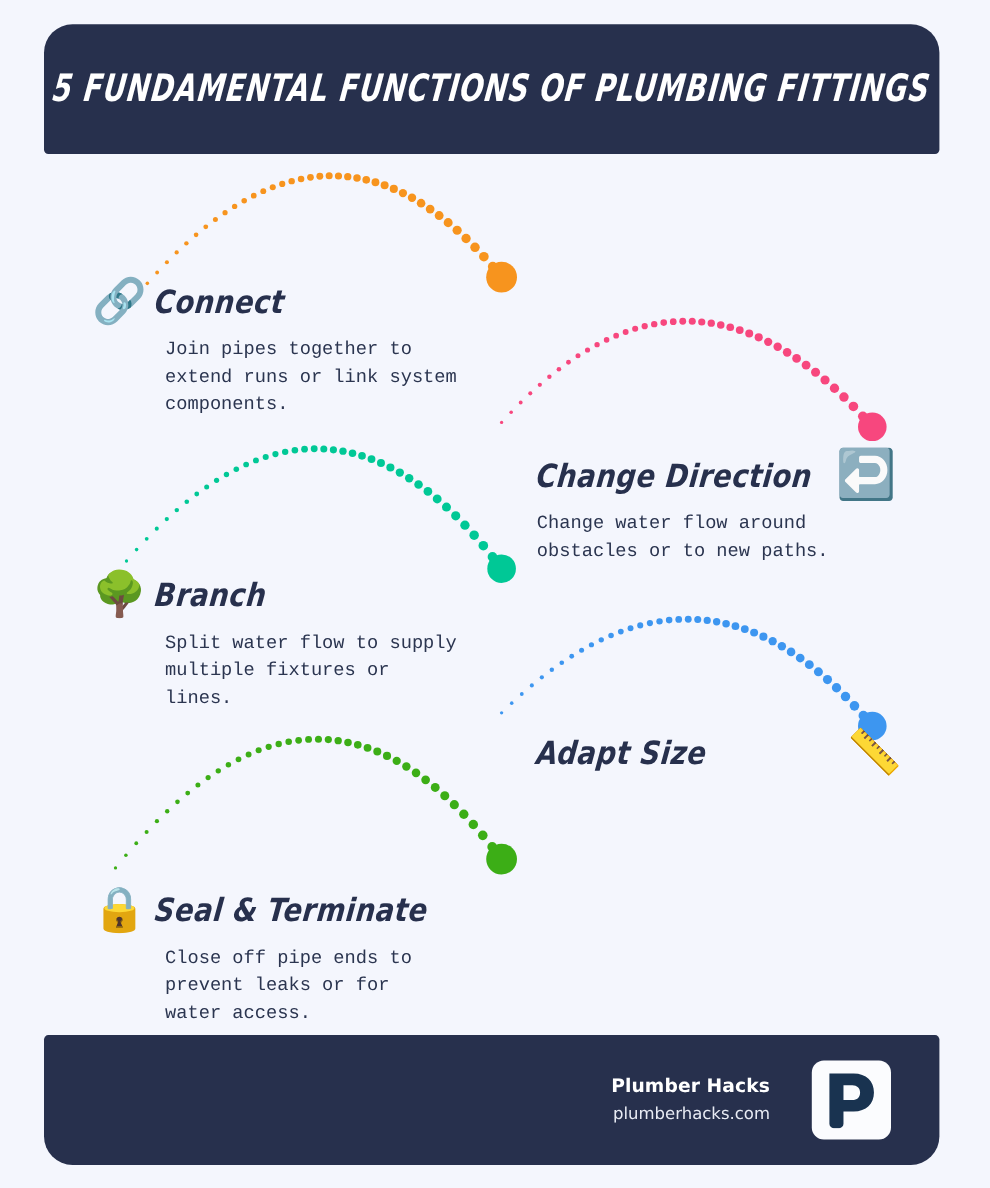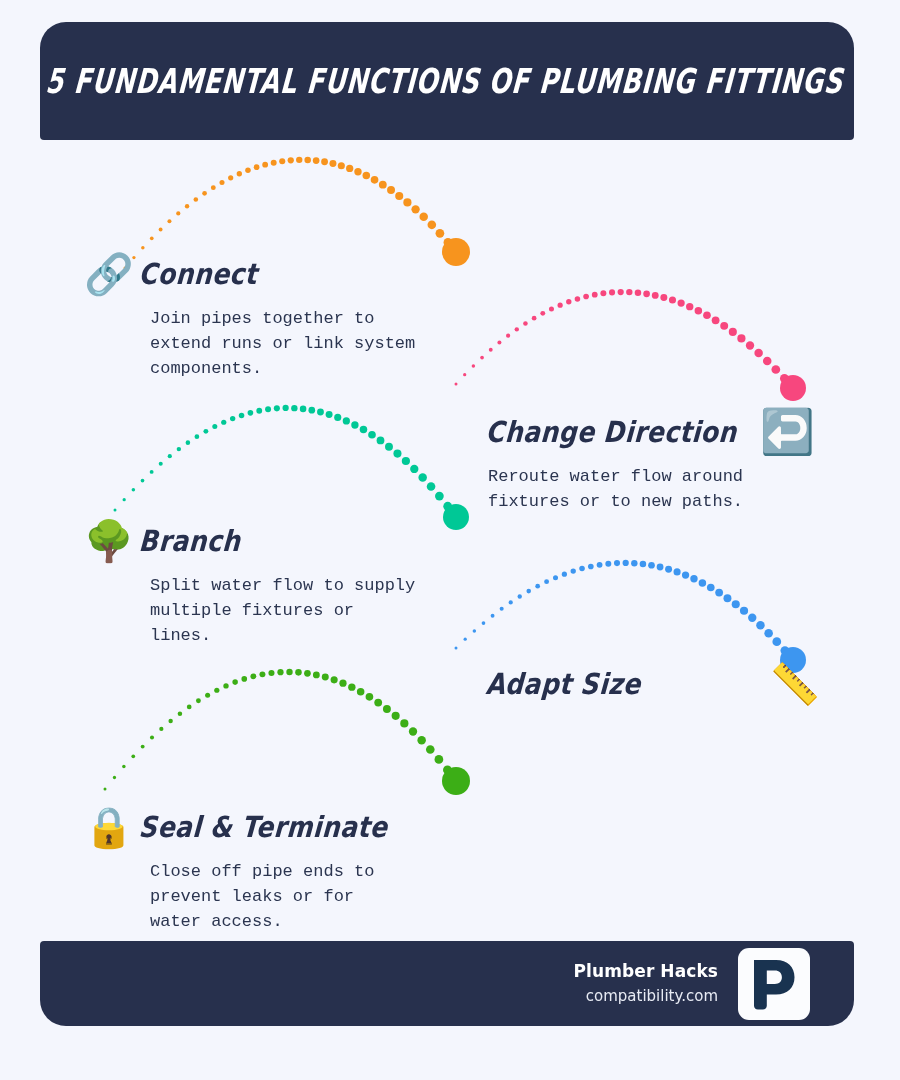--- a/index.html
+++ b/index.html
@@ -120,27 +120,28 @@
     margin-left:128px;
     font-size:40px;
     transform:rotate(0deg);
   }
   #item-1 .item-desc, #item-3 .item-desc { margin-left:2px; }
 
   
   .footer-bar {
     position:absolute;
     left:40px; top:941px;
-    width:814px; height:85px;
+    width:814px; height:118px;
     background:#27304d;
     border-radius:4px 4px 26px 26px;
     display:flex;
     align-items:center;
     justify-content:flex-end;
     padding-right:44px;
+    gap:18px;
   }
   .footer-text {
     text-align:right;
     margin-right:20px;
   }
   .footer-brand {
     color:#ffffff;
     font-family:"DejaVu Sans", sans-serif;
     font-size:17px;
     font-weight:700;
@@ -398,21 +399,21 @@
       <span class="item-title">Connect</span>
     </div>
     <div class="item-desc">Join pipes together to extend runs or link system components.</div>
   </div>
 
   <div class="item" id="item-1">
     <div class="item-head">
       <span class="item-title">Change Direction</span>
       <span class="item-icon">↩️</span>
     </div>
-    <div class="item-desc">Reroute water flow around fixtures or to new paths.</div>
+    <div class="item-desc">Change water flow around obstacles or to new paths.</div>
   </div>
 
   <div class="item" id="item-2">
     <div class="item-head">
       <span class="item-icon">🌳</span>
       <span class="item-title">Branch</span>
     </div>
     <div class="item-desc">Split water flow to supply multiple fixtures or lines.</div>
   </div>
 
@@ -427,21 +428,21 @@
     <div class="item-head">
       <span class="item-icon">🔒</span>
       <span class="item-title">Seal &amp; Terminate</span>
     </div>
     <div class="item-desc">Close off pipe ends to prevent leaks or for water access.</div>
   </div>
 
   <div class="footer-bar">
     <div class="footer-text">
       <div class="footer-brand">Plumber Hacks</div>
-      <div class="footer-url">compatibility.com</div>
+      <div class="footer-url">plumberhacks.com</div>
     </div>
     <div class="footer-logo">
       <svg width="48" height="52" viewBox="0 0 48 52" aria-hidden="true">
         <path d="M4 2 h22 c11.6 0 18.5 7.2 18.5 17.2 0 10.1 -6.9 17.3 -18.5 17.3 h-9.2 v11.2 c0 2.2 -1.7 3.9 -3.9 3.9 h-5 c-2.2 0 -3.9 -1.7 -3.9 -3.9 V5.9 C4 3.7 4 2 4 2 Z
                  M16.8 12.6 v13.4 h8.1 c4.2 0 7 -2.6 7 -6.7 0 -4.1 -2.8 -6.7 -7 -6.7 Z" fill="#193350" fill-rule="evenodd"></path>
       </svg>
     </div>
   </div>
 
 </div>

